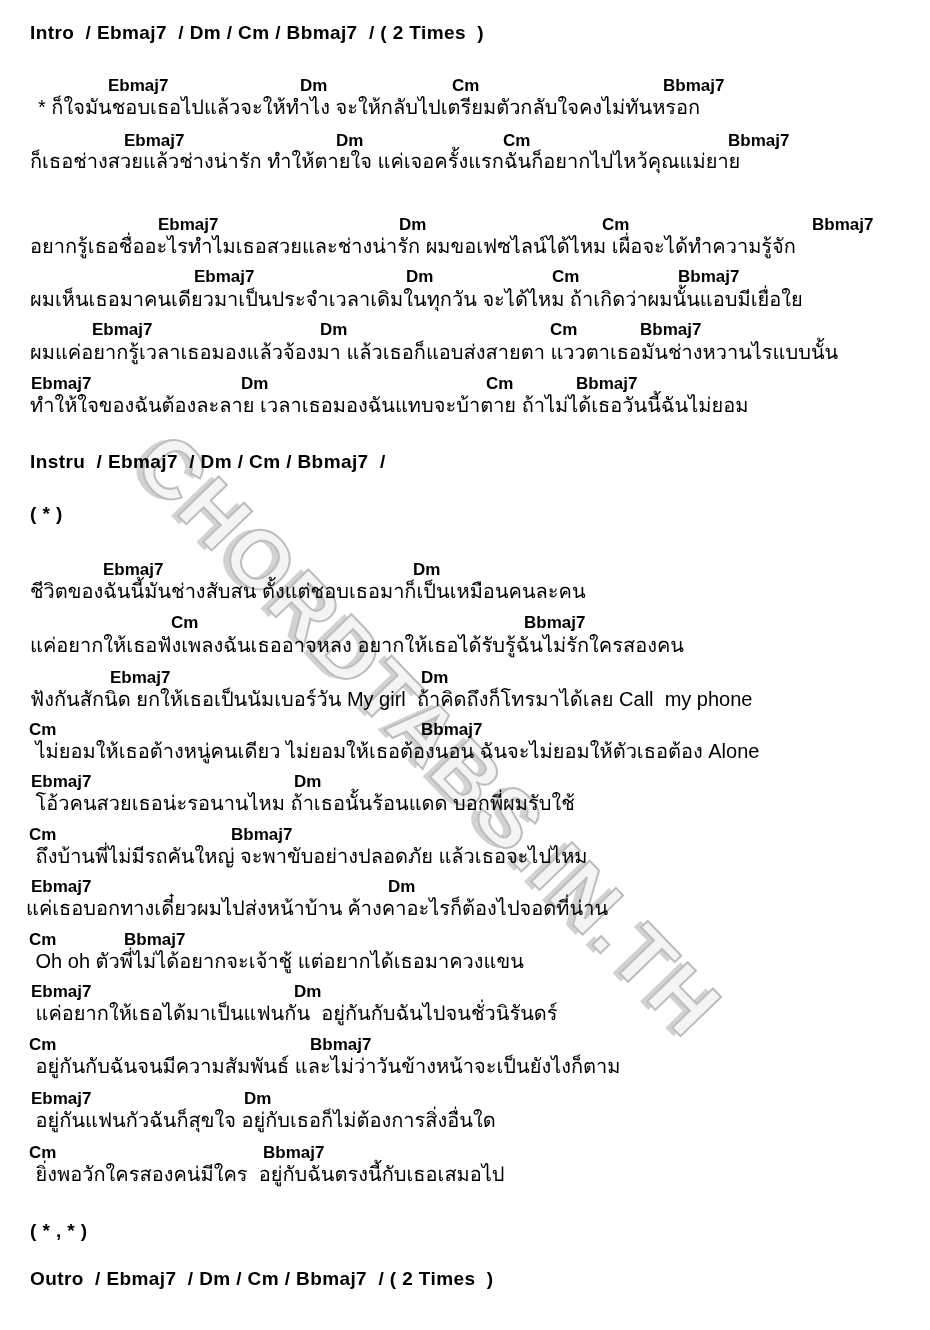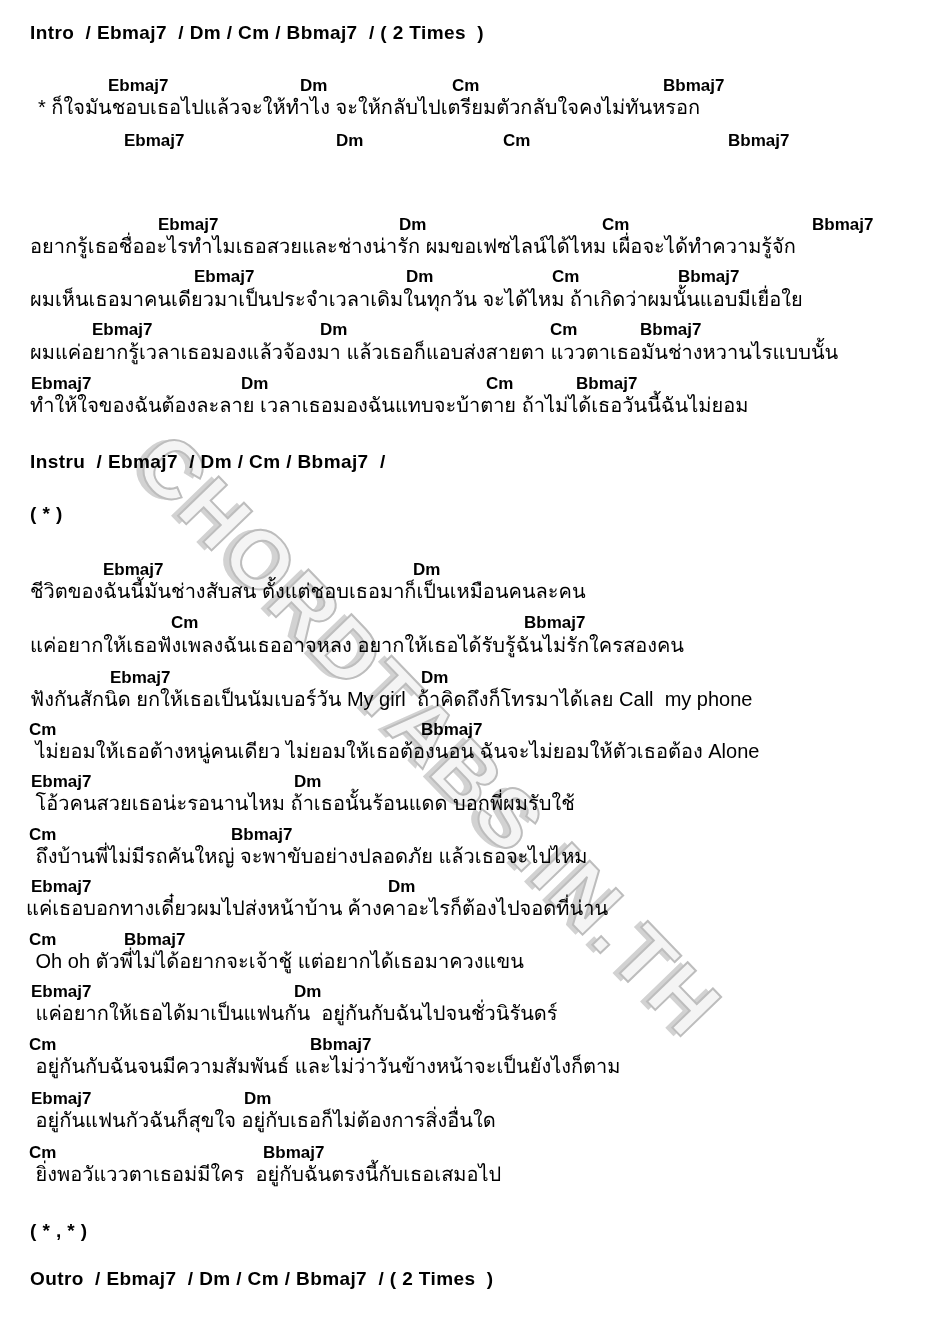--- a/index.html
+++ b/index.html
@@ -48,20 +48,21 @@
 </head>
 <body>
 
 <div class="page">
   <div class="watermark">CHORDTABS.IN.TH</div>
   <div class="sheet">
       <div class="line section" style="top: 22px; left: 30px;">Intro  / Ebmaj7  / Dm / Cm / Bbmaj7  / ( 2 Times  )</div>
       <div class="line chords" style="top: 76px;"><span style="left: 108px;">Ebmaj7</span><span style="left: 300px;">Dm</span><span style="left: 452px;">Cm</span><span style="left: 663px;">Bbmaj7</span></div>
       <div class="line lyric" style="top: 96px; left: 38px;">* ก็ใจมันชอบเธอไปแล้วจะให้ทำไง จะให้กลับไปเตรียมตัวกลับใจคงไม่ทันหรอก</div>
       <div class="line chords" style="top: 131px;"><span style="left: 124px;">Ebmaj7</span><span style="left: 336px;">Dm</span><span style="left: 503px;">Cm</span><span style="left: 728px;">Bbmaj7</span></div>
+      <div class="line lyric" style="top: 150px; left: 30px;">ก็เธอช่างสวยแล้วช่างน่ารัก ทำให้ตายใจ แค่เจอครั้งแรกฉันก็อยากไปไหว้คุณแม่ยาย</div>
       <div class="line chords" style="top: 215px;"><span style="left: 158px;">Ebmaj7</span><span style="left: 399px;">Dm</span><span style="left: 602px;">Cm</span><span style="left: 812px;">Bbmaj7</span></div>
       <div class="line lyric" style="top: 235px; left: 30px;">อยากรู้เธอชื่ออะไรทำไมเธอสวยและช่างน่ารัก ผมขอเฟซไลน์ได้ไหม เผื่อจะได้ทำความรู้จัก</div>
       <div class="line chords" style="top: 267px;"><span style="left: 194px;">Ebmaj7</span><span style="left: 406px;">Dm</span><span style="left: 552px;">Cm</span><span style="left: 678px;">Bbmaj7</span></div>
       <div class="line lyric" style="top: 288px; left: 30px;">ผมเห็นเธอมาคนเดียวมาเป็นประจำเวลาเดิมในทุกวัน จะได้ไหม ถ้าเกิดว่าผมนั้นแอบมีเยื่อใย</div>
       <div class="line chords" style="top: 320px;"><span style="left: 92px;">Ebmaj7</span><span style="left: 320px;">Dm</span><span style="left: 550px;">Cm</span><span style="left: 640px;">Bbmaj7</span></div>
       <div class="line lyric" style="top: 341px; left: 30px;">ผมแค่อยากรู้เวลาเธอมองแล้วจ้องมา แล้วเธอก็แอบส่งสายตา แววตาเธอมันช่างหวานไรแบบนั้น</div>
       <div class="line chords" style="top: 374px;"><span style="left: 31px;">Ebmaj7</span><span style="left: 241px;">Dm</span><span style="left: 486px;">Cm</span><span style="left: 576px;">Bbmaj7</span></div>
       <div class="line lyric" style="top: 394px; left: 30px;">ทำให้ใจของฉันต้องละลาย เวลาเธอมองฉันแทบจะบ้าตาย ถ้าไม่ได้เธอวันนี้ฉันไม่ยอม</div>
       <div class="line section" style="top: 451px; left: 30px;">Instru  / Ebmaj7  / Dm / Cm / Bbmaj7  /</div>
       <div class="line section" style="top: 503px; left: 30px;">( * )</div>
@@ -81,17 +82,17 @@
       <div class="line lyric" style="top: 897px; left: 21px; font-family: Liberation Serif, serif;"> แค่เธอบอกทางเดี๋ยวผมไปส่งหน้าบ้าน ค้างคาอะไรก็ต้องไปจอดที่น่าน</div>
       <div class="line chords" style="top: 930px;"><span style="left: 29px;">Cm</span><span style="left: 124px;">Bbmaj7</span></div>
       <div class="line lyric" style="top: 950px; left: 30px;"> Oh oh ตัวพี่ไม่ได้อยากจะเจ้าชู้ แต่อยากได้เธอมาควงแขน</div>
       <div class="line chords" style="top: 982px;"><span style="left: 31px;">Ebmaj7</span><span style="left: 294px;">Dm</span></div>
       <div class="line lyric" style="top: 1002px; left: 30px;"> แค่อยากให้เธอได้มาเป็นแฟนกัน  อยู่กันกับฉันไปจนชั่วนิรันดร์</div>
       <div class="line chords" style="top: 1035px;"><span style="left: 29px;">Cm</span><span style="left: 310px;">Bbmaj7</span></div>
       <div class="line lyric" style="top: 1055px; left: 30px;"> อยู่กันกับฉันจนมีความสัมพันธ์ และไม่ว่าวันข้างหน้าจะเป็นยังไงก็ตาม</div>
       <div class="line chords" style="top: 1089px;"><span style="left: 31px;">Ebmaj7</span><span style="left: 244px;">Dm</span></div>
       <div class="line lyric" style="top: 1109px; left: 30px;"> อยู่กันแฟนกัวฉันก็สุขใจ อยู่กับเธอก็ไม่ต้องการสิ่งอื่นใด</div>
       <div class="line chords" style="top: 1143px;"><span style="left: 29px;">Cm</span><span style="left: 263px;">Bbmaj7</span></div>
-      <div class="line lyric" style="top: 1163px; left: 30px;"> ยิ่งพอวัแววตาเธอม่มีใคร  อยู่กับฉันตรงนี้กับเธอเสมอไป</div>
+      <div class="line lyric" style="top: 1163px; left: 30px;"> ยิ่งพอวักใครสองคน่มีใคร  อยู่กับฉันตรงนี้กับเธอเสมอไป</div>
       <div class="line section" style="top: 1220px; left: 30px;">( * , * )</div>
       <div class="line section" style="top: 1268px; left: 30px;">Outro  / Ebmaj7  / Dm / Cm / Bbmaj7  / ( 2 Times  )</div>
     </div>
 </div>
 
 </body></html>

